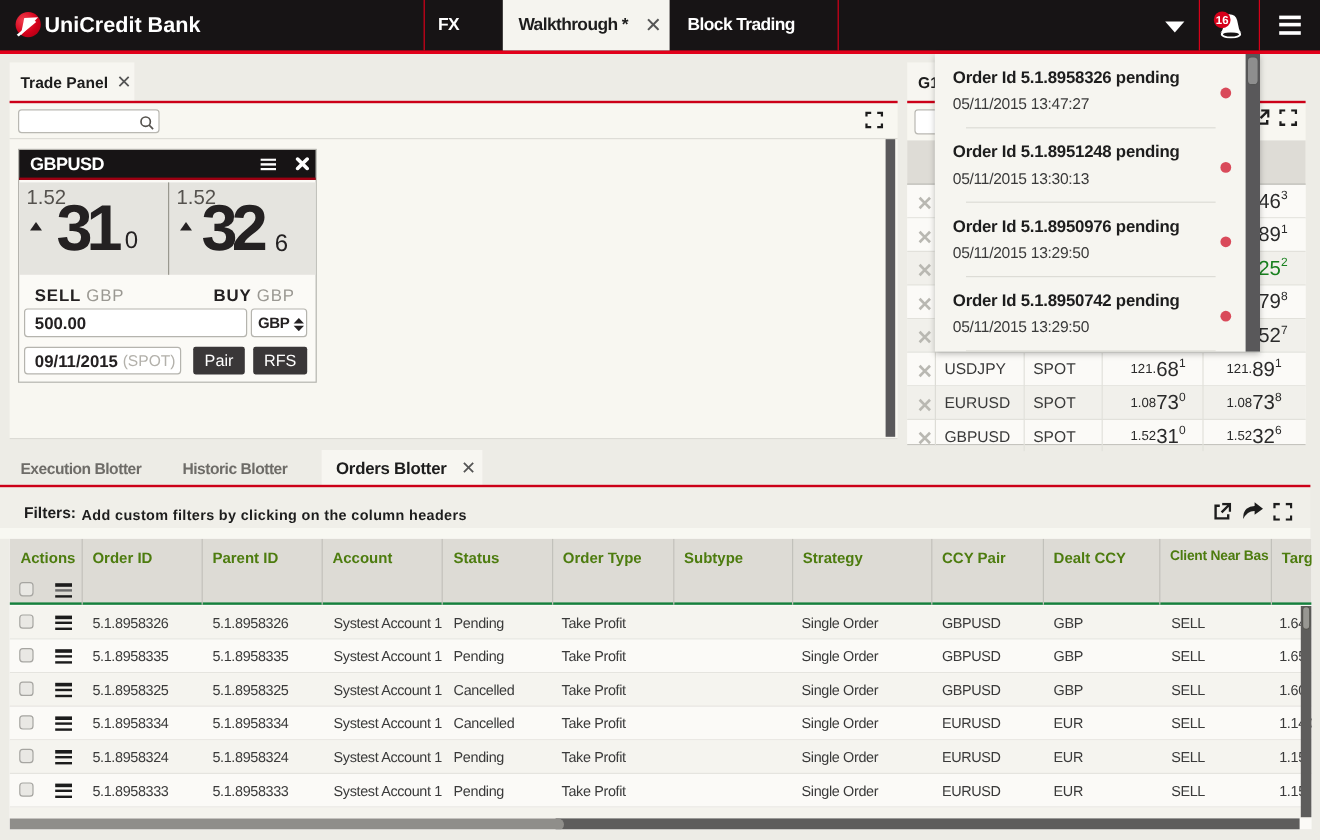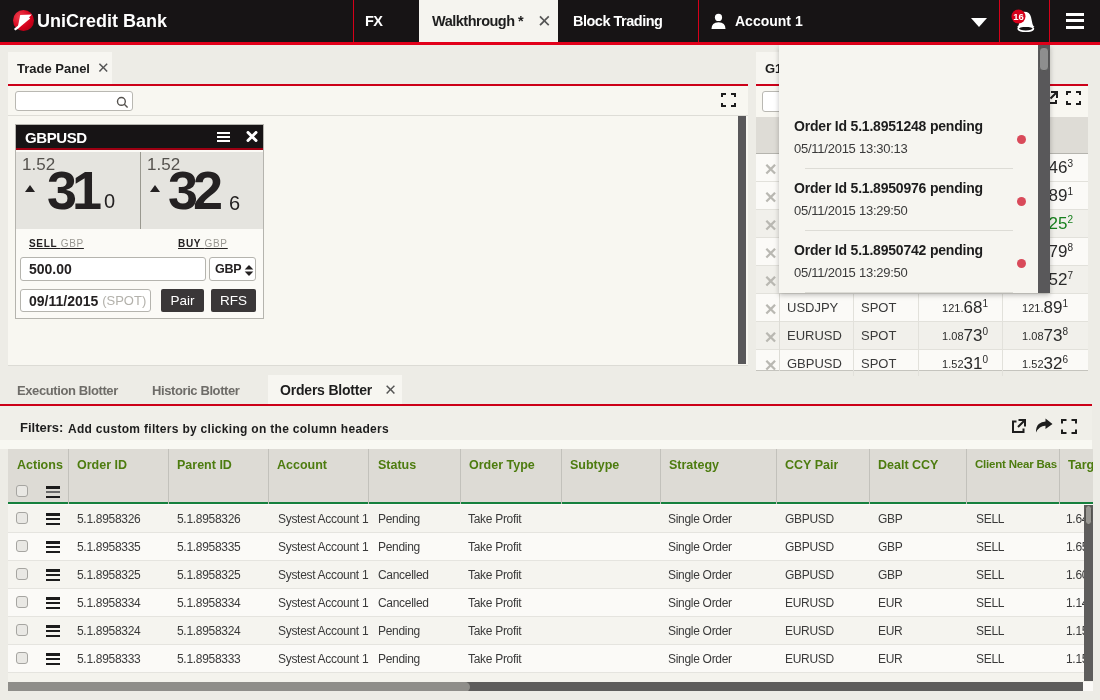--- a/index.html
+++ b/index.html
@@ -38,21 +38,21 @@
   border-bottom:2px solid #9d0012; }
 #whead .sym { position:absolute; left:9px; top:4px; color:#fff; font-weight:bold; font-size:15px; letter-spacing:-0.4px; }
 #prices { position:absolute; left:0; top:27px; width:100%; height:77px; background:#e5e4df; }
 #prices .cell { position:absolute; top:0; width:124px; height:77px; }
 #prices .c2 { left:124px; border-left:1px solid #99988f; }
 .bigfig { font-weight:bold; color:#242122; font-size:54px; line-height:1; letter-spacing:-5px; }
 .handle { font-size:17px; color:#55524e; }
 .pipsub { font-size:20px; color:#242122; }
 .uptri { width:0; height:0; border-left:5.5px solid transparent; border-right:5.5px solid transparent;
   border-bottom:7px solid #242122; }
-.lbl { font-size:10px; font-weight:bold; letter-spacing:0.7px; color:#242122;text-decoration:underline; }
+.lbl { font-size:14px; font-weight:bold; letter-spacing:0.7px; color:#242122; }
 .lbl span { color:#9a9892; font-weight:normal; }
 .winput { position:absolute; background:#fff; border:1px solid #b5b4ae; border-radius:3px;
   font-weight:bold; font-size:14px; color:#242122; display:flex; align-items:center; padding-left:8px; }
 .wbtn { position:absolute; background:#3a3738; color:#fff; font-size:14px; border-radius:2px;
   display:flex; align-items:center; justify-content:center; }
 
 #rates { position:absolute; left:756px; top:45px; width:332px; height:326px; }
 #rates-head { position:absolute; left:0; top:72px; width:332px; height:37px; background:#dedcd6;
   border-bottom:1px solid #b5b4ae; }
 .rrow { position:absolute; left:0; width:332px; height:28px; font-size:13px; color:#3a3a3a;
@@ -101,27 +101,20 @@
     <svg class="logo-one" viewBox="0 0 28 28">
       <polygon points="4.9,22.9 19.5,10.8 21.2,12.4 6.6,24.5" fill="#fff"></polygon>
       <polygon points="11.2,9.0 22.8,8.4 8.3,23.4" fill="#fff"></polygon>
     </svg>
     <div class="brand">UniCredit Bank</div>
     <div class="vsep" style="left:353px"></div>
     <div class="toptab" style="left:354px; width:65px; padding-left:11px;">FX</div>
     <div class="toptab" id="tab-walk" style="left:419px; width:139px; padding-left:13px;">Walkthrough&nbsp;*<span class="closex">✕</span></div>
     <div class="toptab" style="left:558px; width:140px; padding-left:15px;">Block Trading</div>
     <div class="vsep" style="left:698px"></div>
-    <div class="acct">
-      <svg width="15" height="16" viewBox="0 0 15 16">
-          <circle cx="7.5" cy="4.4" r="3.6" fill="#fff"></circle>
-          <path d="M0.5 16 Q0.5 9.2 7.5 9.2 Q14.5 9.2 14.5 16 Z" fill="#fff"></path>
-        </svg>
-      <span class="acct-name">Account 1</span>
-    </div>
     <div class="caret-down"></div>
     <div class="vsep" style="left:999px"></div>
     <div class="vsep" style="left:1049px"></div>
 
     <svg class="icon" style="left:1008px; top:8px;" width="30" height="24" viewBox="0 0 30 24">
       <path d="M14.5 4 Q21.5 3 23 9 L24.5 16 Q25 18 26.5 19 L9 19 Q10.6 18 11 16 L12.8 8 Q13.3 5 14.5 4 Z" fill="#fff"></path>
       <ellipse cx="17.8" cy="20.6" rx="7.6" ry="2.7" fill="none" stroke="#fff" stroke-width="1.7"></ellipse>
       <circle cx="10.5" cy="8.5" r="7" fill="#d6001a"></circle>
       <text x="10.5" y="11.8" font-size="9.5" font-weight="bold" fill="#fff" text-anchor="middle" font-family="Liberation Sans">16</text>
     </svg>
@@ -284,20 +277,26 @@
           <span class="pricesup">6</span>
         </div>
       </div>
     <div class="abs" style="left:23px; top:109px; width:1px; height:217px; background:#dddcd6;"></div>
     <div class="abs" style="left:97px; top:249px; width:1px; height:82px; background:#e2e1db;"></div>
     <div class="abs" style="left:162px; top:249px; width:1px; height:82px; background:#e2e1db;"></div>
     <div class="abs" style="left:246px; top:249px; width:1px; height:82px; background:#e2e1db;"></div>
   </div>
 
   <div id="notif">
+    <div class="nentry" style="top:0;">
+      <div class="ntitle">Order Id 5.1.8958326 pending</div>
+      <div class="ndate">05/11/2015 13:47:27</div>
+      <div class="ndot"></div>
+        <div class="nsep"></div>
+    </div>
     <div class="nentry" style="top:62px;">
       <div class="ntitle">Order Id 5.1.8951248 pending</div>
       <div class="ndate">05/11/2015 13:30:13</div>
       <div class="ndot"></div>
         <div class="nsep"></div>
     </div>
     <div class="nentry" style="top:124px;">
       <div class="ntitle">Order Id 5.1.8950976 pending</div>
       <div class="ndate">05/11/2015 13:29:50</div>
       <div class="ndot"></div>

